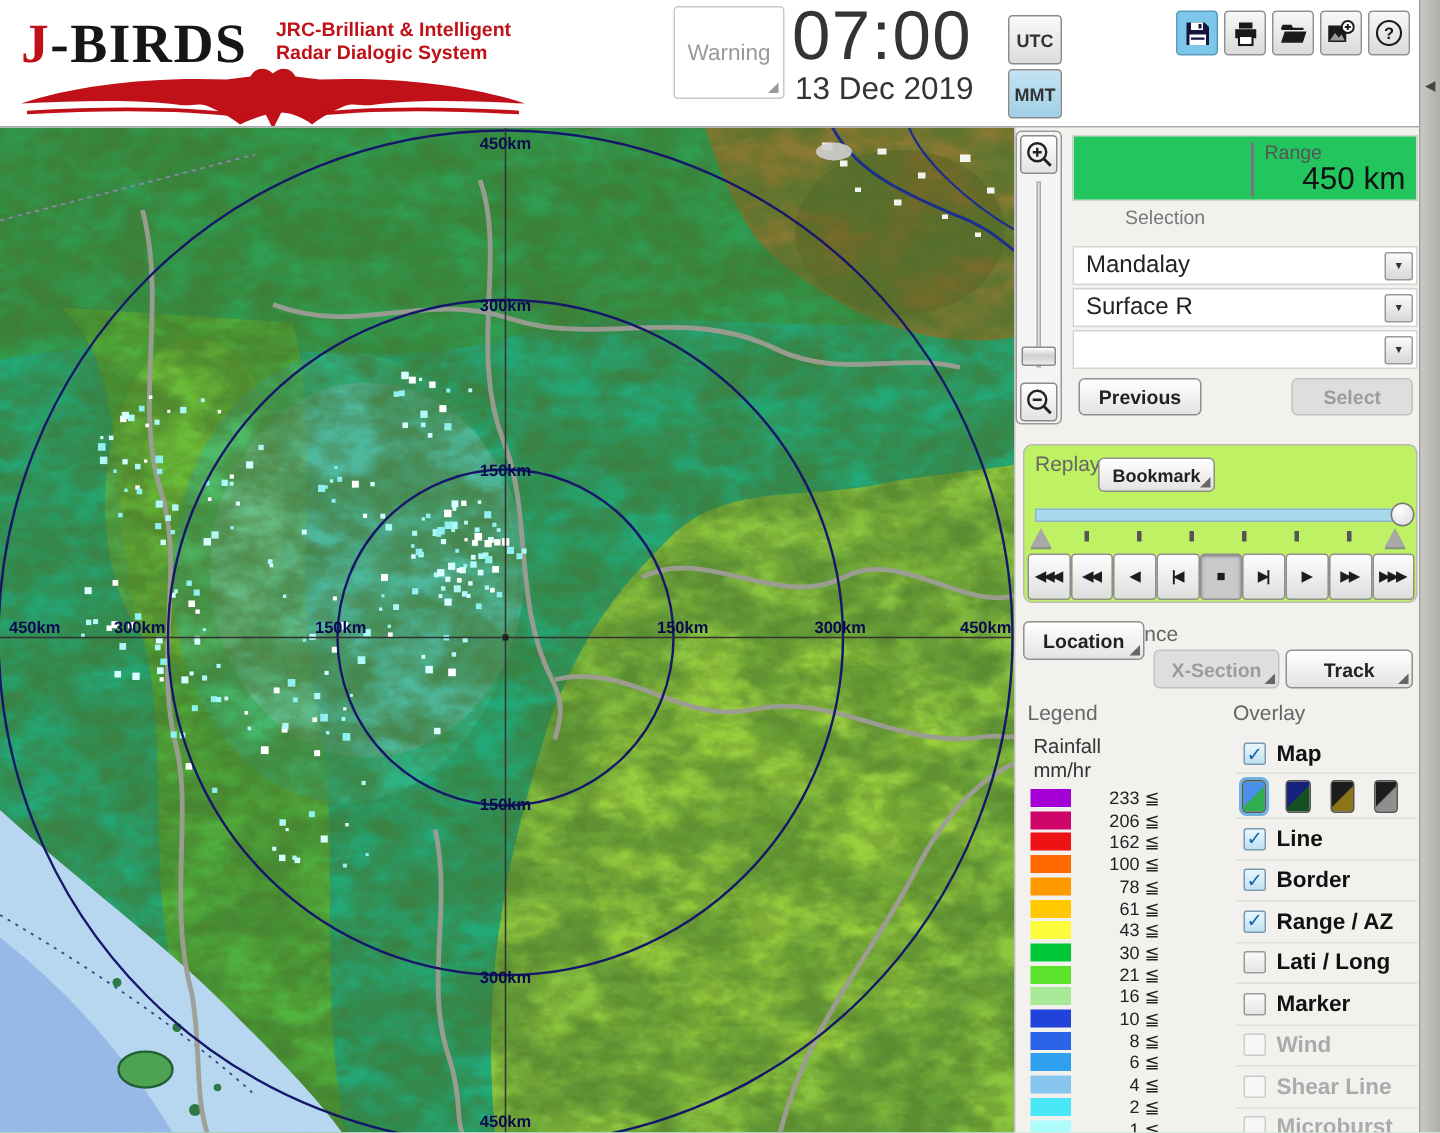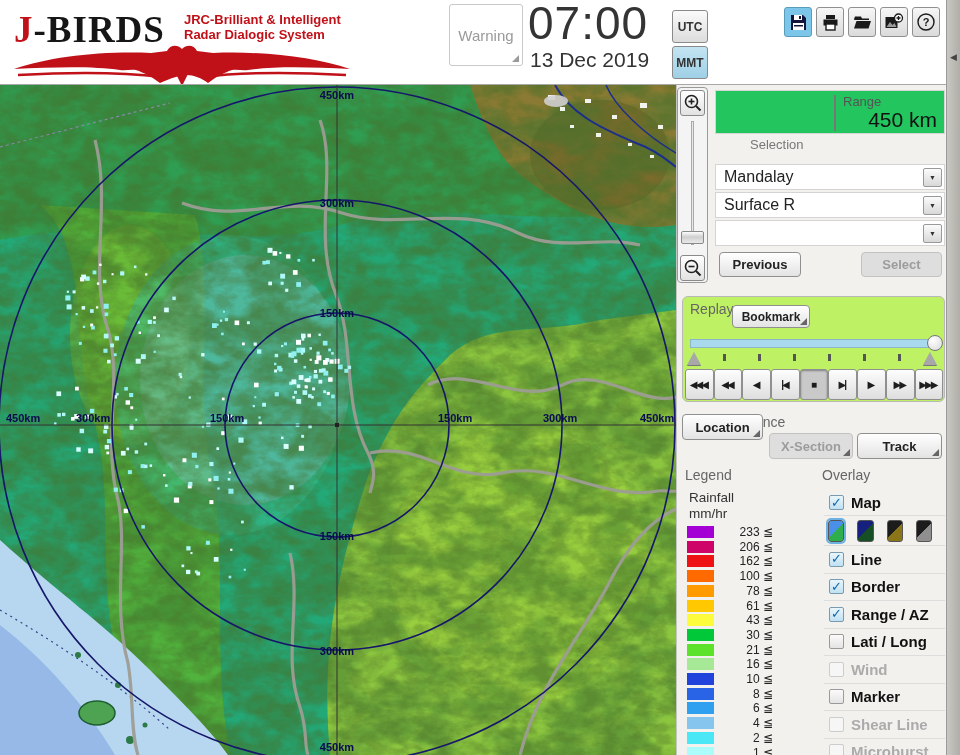--- a/index.html
+++ b/index.html
@@ -708,26 +708,26 @@
         </div>
         <div class="orow" style="height: 27.5px;">
           <div class="cb">✓</div>
           <span class="olabel">Range / AZ</span>
         </div>
         <div class="orow" style="height: 27.5px;">
           <div class="cb un"></div>
           <span class="olabel">Lati / Long</span>
         </div>
         <div class="orow" style="height: 27.5px;">
+          <div class="cb un"></div>
+          <span class="olabel">Marker</span>
+        </div>
+        <div class="orow" style="height: 27.5px;">
           <div class="cb un dis"></div>
           <span class="olabel dis">Wind</span>
-        </div>
-        <div class="orow" style="height: 27.5px;">
-          <div class="cb un"></div>
-          <span class="olabel">Marker</span>
         </div>
         <div class="orow" style="height: 27.5px;">
           <div class="cb un dis"></div>
           <span class="olabel dis">Shear Line</span>
         </div>
         <div class="orow" style="height: 27.5px;">
           <div class="cb un dis"></div>
           <span class="olabel dis">Microburst</span>
         </div>
       </div>

